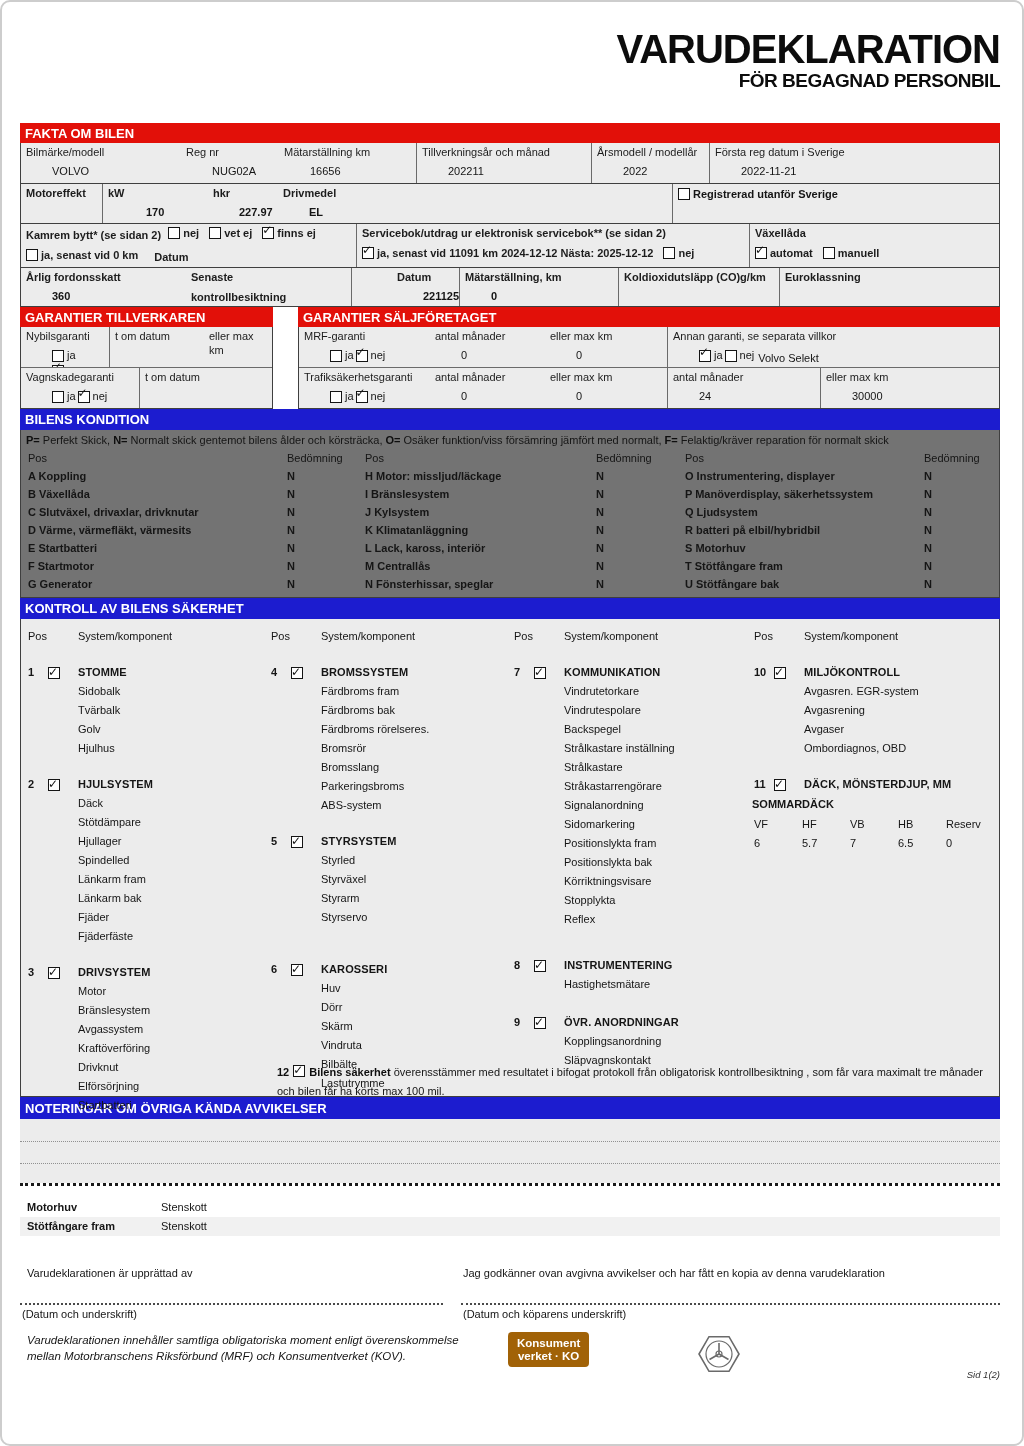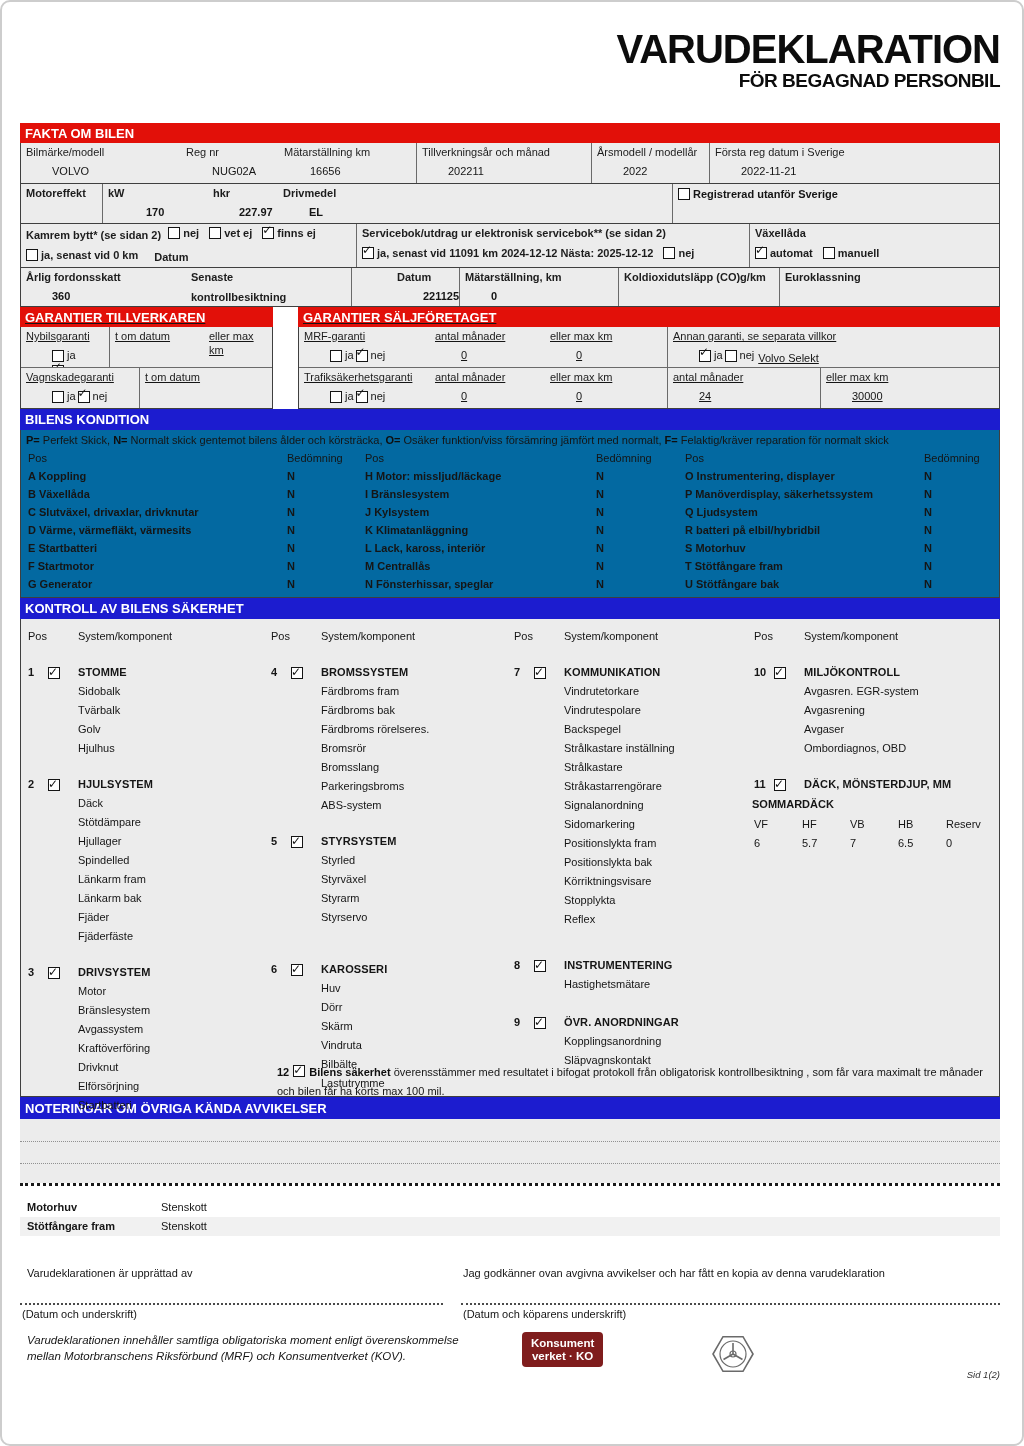--- a/index.html
+++ b/index.html
@@ -26,32 +26,32 @@
   .r4{grid-template-columns:165px 165px 108px 159px 161px 1fr;height:38px;border-top:1px solid #3f3f3f;}
   .cell{padding:2px 5px;overflow:hidden;}
   .bl{border-left:1px solid #6a6a6a;}
   .lbl{font-size:11px;line-height:14px;color:#1c1c1c;}
   .val{font-size:11px;line-height:13px;margin-top:6px;margin-left:26px;}
   .line2{margin-top:6px;}
   .ck{display:inline-flex;align-items:center;gap:3px;margin-right:7px;font-size:11px;white-space:nowrap;}
   .cb{width:10px;height:10px;border:1.4px solid #141414;background:#fff;display:inline-block;position:relative;flex:none;}
   .cb.checked::after{content:"\2713";position:absolute;left:-1px;top:-5px;font-size:12px;font-weight:700;color:#111;}
   
-  .gar-wrap{display:flex;text-decoration:underline;}
+  .gar-wrap{display:flex;}
   .gar-left{width:253px;}
   .gar-right{flex:1;margin-left:25px;}
   .grow{display:grid;background:#ececec;height:40px;}
   .grow + .grow{border-top:1px solid #6a6a6a;}
   .gl-a{grid-template-columns:88px 95px 1fr;}
   .gl-b{grid-template-columns:118px 1fr;}
   .gr-a{grid-template-columns:131px 115px 122px 1fr;}
   .gr-b{grid-template-columns:131px 115px 122px 153px 1fr;}
   .gar-left .boxed,.gar-right .boxed{border-color:#3f3f3f;}
   
-  .kond-box{background:#0369a1;padding:2px 5px 4px;}
+  .kond-box{background:#737373;padding:2px 5px 4px;}
   .legend{font-size:11px;line-height:17px;}
   .kond-table{display:flex;}
   .kond-col{display:block;}
   .kond-col:nth-child(1){width:337px;}
   .kond-col:nth-child(2){width:320px;}
   .kond-col:nth-child(3){flex:1;}
   .kr{display:flex;font-size:11px;line-height:18px;}
   .kr .kc-label{flex:1;padding-left:2px;}
   .kond-col:nth-child(1) .kc-grade{width:76px;}
   .kond-col:nth-child(2) .kc-grade{width:87px;}
@@ -89,21 +89,21 @@
   
   .sig-row{display:flex;margin-top:31px;}
   .sig-left{width:441px;flex:none;}
   .sig-right{flex:1;}
   .sig-label{font-size:11px;padding-left:7px;}
   .sig-line{border-bottom:2px dotted #4a4a4a;height:24px;}
   .sig-left .sig-line{margin-right:18px;}
   .sig-sub{font-size:11px;margin-top:3px;padding-left:2px;}
   .bottom-row{display:flex;margin-top:12px;align-items:flex-start;}
   .italic-note{font-style:italic;font-size:11.5px;line-height:16px;width:463px;padding-left:7px;}
-  .kv-logo{margin-left:32px;background:#7f1d1d;color:#fff;font-weight:700;font-size:11.5px;line-height:12.5px;padding:5px 9px;border-radius:4px;text-align:center;flex:none;}
+  .kv-logo{margin-left:18px;background:#a16207;color:#fff;font-weight:700;font-size:11.5px;line-height:12.5px;padding:5px 9px;border-radius:4px;text-align:center;flex:none;}
   .emblem{margin-left:108px;flex:none;}
   .sid{margin-left:auto;font-style:italic;font-size:9.5px;align-self:flex-end;color:#333;}
   b{color:#0e0e0e;}
 </style>
 </head>
 <body>
 
 <div class="wrapper">
 
   <div class="title-block">

